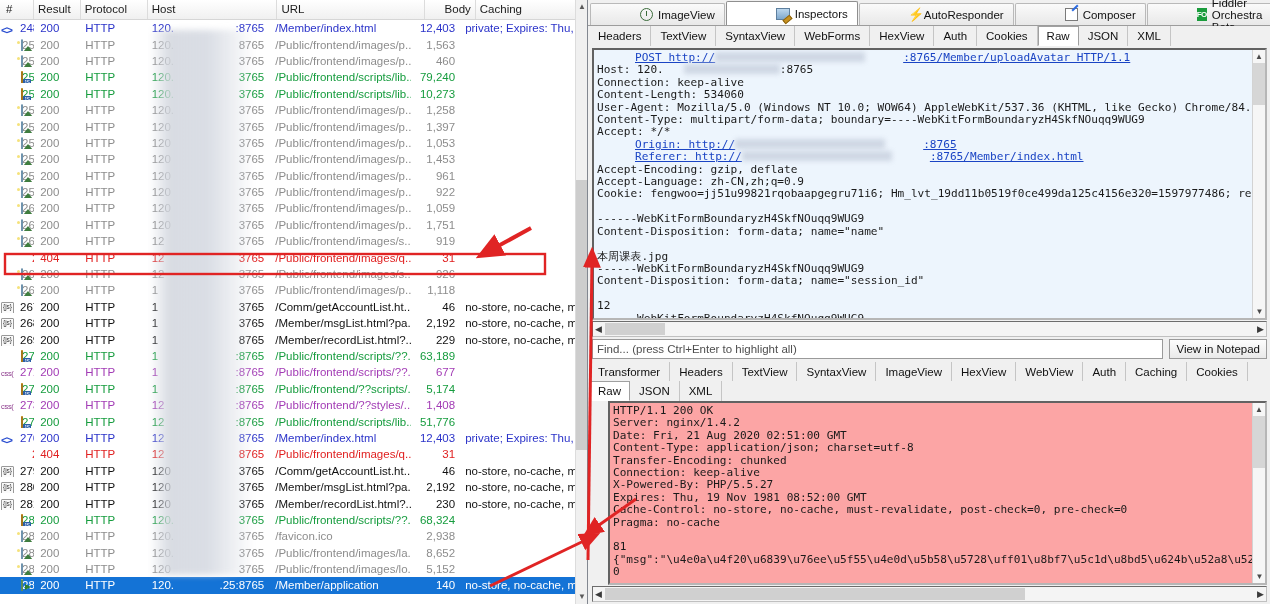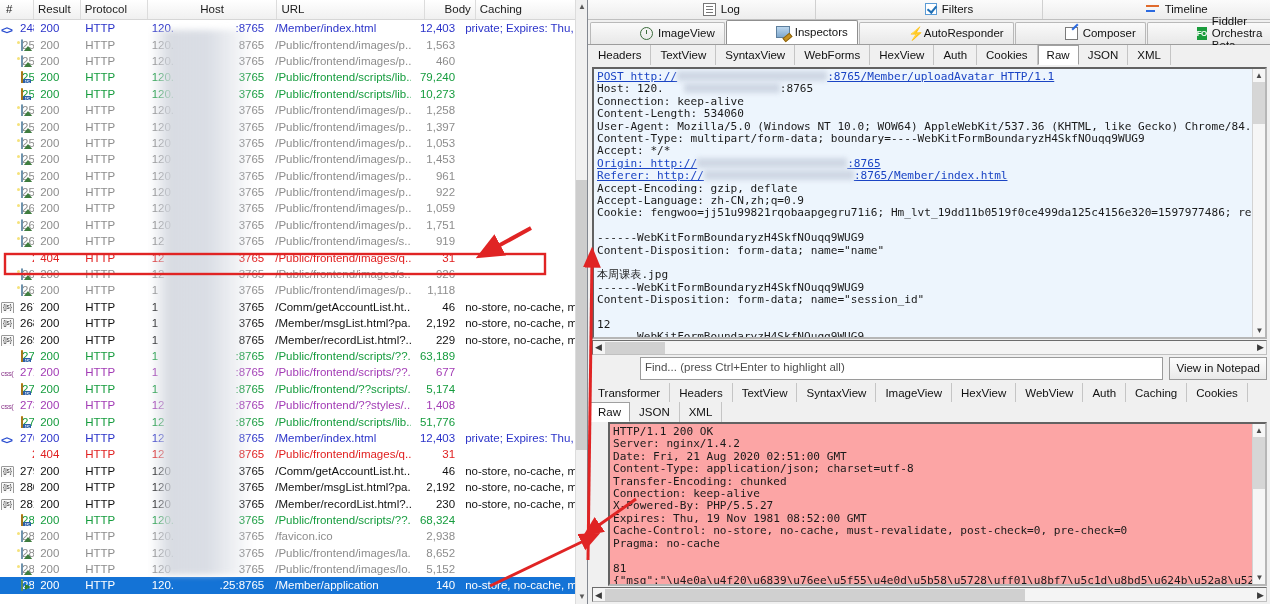--- a/index.html
+++ b/index.html
@@ -25,21 +25,21 @@
   }
   #grid-head .hc {
     border-right: 1px solid #dcdcdc;
     padding: 3px 4px 0 4px;
     font-size: 11.5px; color: #1b1b1b;
     white-space: nowrap; overflow: hidden;
   }
   .c-num   { width: 36px; }
   .c-res   { width: 50px; }
   .c-proto { width: 72px; }
-  .c-host  { width: 140px; text-align: center; }
+  .c-host  { width: 140px; text-align: left; }
   .c-url   { width: 160px; }
   .c-body  { width: 54px; text-align: right; }
   .c-cache { width: 120px; }
   #grid-head .hc.c-num { text-align: left; padding-left: 6px;}
   #grid-rows { position: absolute; top: 20px; left: 0; right: 12px; bottom: 0; overflow: hidden; }
   .row {
     display: flex; align-items: center; height: 16.4px;
     white-space: nowrap; font-size: 11.5px;
   }
   .row > div { overflow: hidden; white-space: nowrap; }
@@ -146,32 +146,32 @@
              padding-left: 1px; flex-wrap: wrap; }
   .stab { padding: 2px 9px 0 9px; font-size: 11.5px; color: #111;
           border-right: 1px solid #c5c5c5; line-height: 17px; }
   .stab.active { background: #fff; border: 1px solid #a0a0a0; border-bottom-color:#fff;
                  padding: 1px 8px 0 8px; }
 
   .reqbox { margin: 2px 3px 0 4px; border: 2px inset #b6b6b6; background: #edf5fd;
             position: relative; flex: 0 0 auto; overflow: hidden; }
   pre.mono { margin: 0; padding: 2px 3px; font-family: "DejaVu Sans Mono", monospace;
              font-size: 11.1px; line-height: 12.4px; color: #1a1a1a; white-space: pre; }
-  pre.mono a { color: #1a44c4; text-decoration: underline; }
+  pre.mono a { color: #1a44c4; text-decoration: underline; margin-left: 38px; }
   .vsb { position: absolute; right: 0; top: 0; width: 13px; bottom: 0; background: #f6f6f6;
          border-left: 1px solid #d3d3d3; }
   .vsb .up,.vsb .dn { height: 13px; text-align: center; font-size: 8px; color: #4a4a4a; line-height: 13px;}
   .vsb .thumb { position: absolute; left: 0; width: 13px; background: #d6d6d6; }
 
   .hsb { height: 16px; margin: 1px 3px 0 4px; border: 1px inset #c0c0c0; background: #f4f4f4;
          display: flex; align-items: center; justify-content: space-between; padding: 0 2px;
          font-size: 9px; color: #3a3a3a; position: relative; }
   .hsb .hthumb { position: absolute; left: 12px; top: 1px; height: 12px; width: 60px; background: #d0d0d0; }
 
-  .findrow { height: 26px; margin: 2px 3px 0 4px; display: flex; align-items: stretch; gap: 6px; padding-left: 48px; }
+  .findrow { height: 20px; margin: 2px 3px 0 4px; display: flex; align-items: stretch; gap: 6px; }
   .findinput { flex: 1; border: 1px solid #9a9a9a; background: #fff; font-size: 11.5px;
                color: #4e4e4e; padding: 2px 4px; line-height: 14px; }
   .notepadbtn { border: 1px solid #9a9a9a; background: linear-gradient(#fdfdfd,#e9e9e9);
                 font-size: 11.5px; padding: 0 6px; display: flex; align-items: center; color:#111; }
 
   .decodebar { margin: 3px 3px 0 4px; height: 16px; background: #fbf8cf; border: 1px solid #c9c39a;
                display: flex; align-items: center; justify-content: center; font-size: 11.5px; color: #111; }
 
   .respbox { margin: 1px 3px 0 20px; border: 2px inset #b6b6b6; background: #fca5a5;
              position: relative; flex: 1 1 auto; overflow: hidden; }
@@ -522,34 +522,20 @@
       <div class="sb-arrow">▲</div>
       <div id="left-sb-track-top"></div>
       <div id="left-sb-thumb"></div>
       <div id="left-sb-track-bot"></div>
       <div class="sb-arrow" style="position:absolute;bottom:0;left:0;">▼</div>
     </div>
   </div>
 
   <div id="right">
 
-    <div id="toprow">
-      <div class="toptab">
-        <span class="mini-ico ic-log"></span>
-        <span>Log</span>
-      </div>
-      <div class="toptab">
-        <span class="mini-ico ic-check"></span>
-        <span>Filters</span>
-      </div>
-      <div class="toptab">
-        <span class="mini-ico ic-timeline"></span>
-        <span>Timeline</span>
-      </div>
-    </div>
 
     <div id="maintabs">
         <div class="mtab">
           <span class="mini-ico ic-stats"></span>
           <span>ImageView</span>
         </div>
         <div class="mtab active">
           <span class="mini-ico ic-insp"></span>
           <span>Inspectors</span>
         </div>

